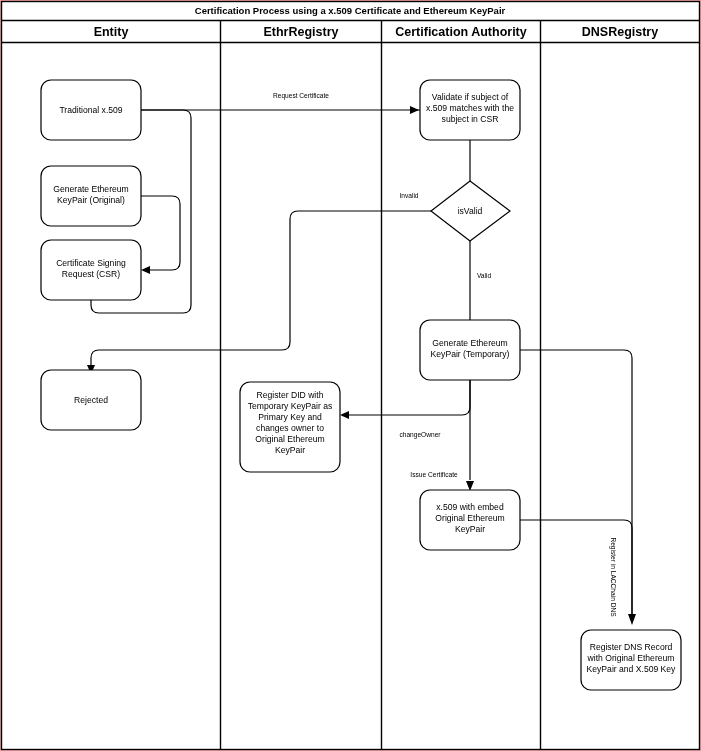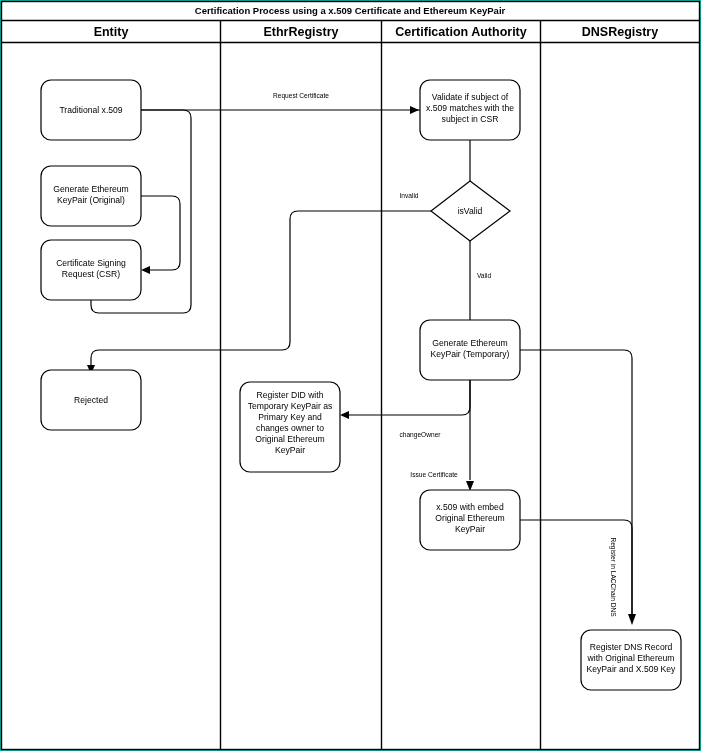--- a/index.html
+++ b/index.html
@@ -9,21 +9,21 @@
     background: #ffffff;
   }
   body {
     font-family: "Liberation Sans", sans-serif;
     -webkit-font-smoothing: antialiased;
   }
   #stage {
     position: relative;
     width: 701px;
     height: 751px;
-    background: #14b8a6;
+    background: #fca5a5;
     overflow: hidden;
   }
   #diagram {
     position: absolute;
     left: 0;
     top: 0;
     width: 701px;
     height: 751px;
   }
   .lane-frame {

